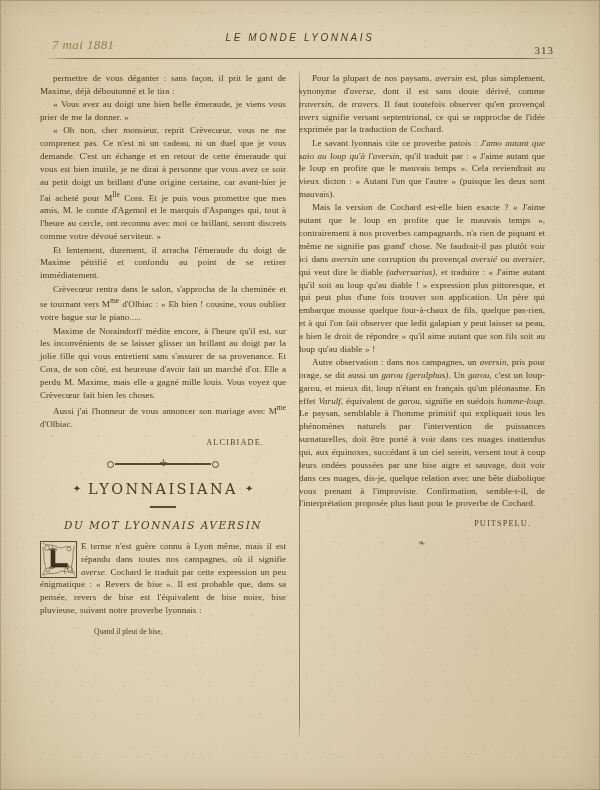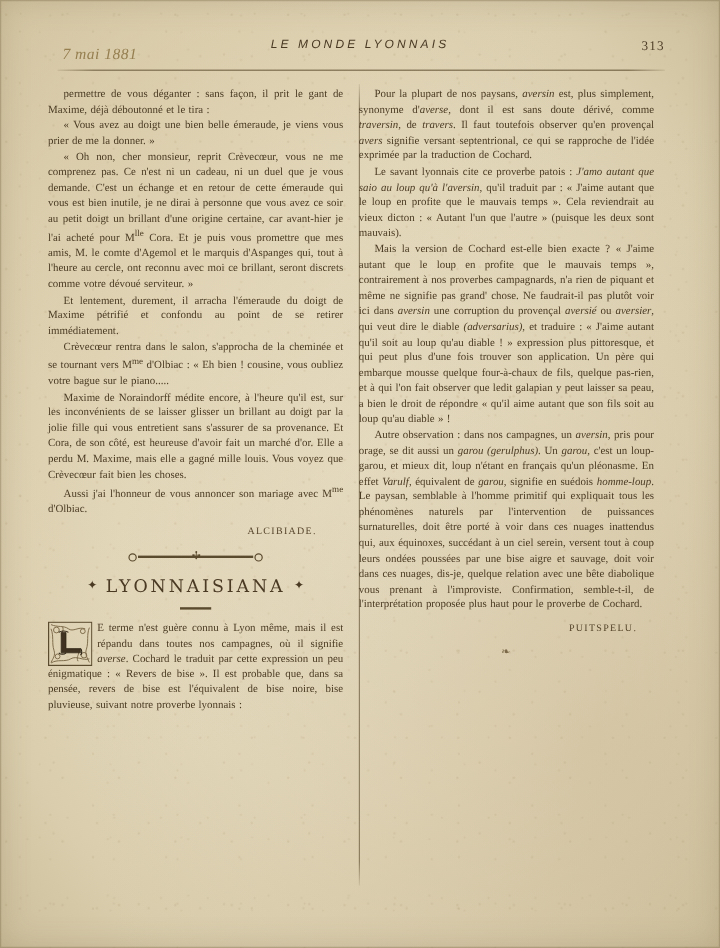--- a/index.html
+++ b/index.html
@@ -80,21 +80,21 @@
     font-family: Liberation Sans, sans-serif;
     font-style: italic;
     font-size: 10px;
     letter-spacing: 2.6px;
     color: #4a3a24;
     white-space: nowrap;
   }
   .mast-page {
     position: absolute;
     right: 6px;
-    top: 1px;
+    top: 12px;
     font-size: 11px;
     letter-spacing: 1px;
     color: #4f3f28;
   }
   .mast-rule {
     position: absolute;
     left: 8px;
     right: 6px;
     top: 26px;
     height: 1px;
@@ -298,20 +298,21 @@
         </div>
 
         <div class="section-title">
           <span class="star">✦</span>
           <span>LYONNAISIANA</span>
           <span class="star">✦</span>
         </div>
 
         <div class="small-rule"></div>
 
+        <div class="sub-title">DU MOT LYONNAIS AVERSIN</div>
 
         <div class="dropcap-wrap">
           <div class="dropcap">
             <svg width="37" height="37" viewBox="0 0 37 37" aria-hidden="true">
               <rect x="0.5" y="0.5" width="36" height="36" fill="none" stroke="#5a4a2e" stroke-width="1"></rect>
               <g fill="none" stroke="#6b5836" stroke-width="0.8" opacity="0.85">
                 <path d="M2.5 2.5 C8 5, 13 3, 17 6 C21 9, 25 4, 31 6"></path>
                 <path d="M2.5 34.5 C8 31, 14 34, 19 31 C24 28, 29 33, 34.5 31"></path>
                 <path d="M2.5 6 C5 12, 3 18, 5 24 C6.5 28, 4 31, 2.5 34"></path>
                 <path d="M34.5 5 C32 11, 34 17, 32 23 C30.5 27, 33 31, 34.5 34"></path>
@@ -327,20 +328,21 @@
                 <path d="M9 9 C10.5 7.5, 15.5 7.5, 17 9"></path>
                 <path d="M27 28 C28.5 26.8, 28.5 23.5, 27 22.3"></path>
                 <path d="M9 26 C10.5 27.5, 13.5 27.5, 15 26"></path>
               </g>
             </svg>
           </div>
           <p class="lead">E terme n'est guère connu à Lyon même, mais il est répandu dans toutes nos campagnes, où il signifie <i>averse</i>. Cochard le traduit par cette expression un peu énigmatique : « Revers de bise ». Il est probable que, dans sa pensée, revers de bise est l'équivalent de bise noire, bise pluvieuse, suivant notre proverbe lyonnais :</p>
         </div>
 
         <div class="verse">
+          <div>Quand il pleut de bise,</div>
         </div>
 
       </div>
 
       <div class="col col-right">
 
         <p class="body">Pour la plupart de nos paysans, <i>aversin</i> est, plus simplement, synonyme d'<i>averse</i>, dont il est sans doute dérivé, comme <i>traversin</i>, de <i>travers</i>. Il faut toutefois observer qu'en provençal <i>avers</i> signifie versant septentrional, ce qui se rapproche de l'idée exprimée par la traduction de Cochard.</p>
         <p class="body">Le savant lyonnais cite ce proverbe patois : <i>J'amo autant que saio au loup qu'à l'aversin</i>, qu'il traduit par : « J'aime autant que le loup en profite que le mauvais temps ». Cela reviendrait au vieux dicton : « Autant l'un que l'autre » (puisque les deux sont mauvais).</p>
         <p class="body">Mais la version de Cochard est-elle bien exacte ? « J'aime autant que le loup en profite que le mauvais temps », contrairement à nos proverbes campagnards, n'a rien de piquant et même ne signifie pas grand' chose. Ne faudrait-il pas plutôt voir ici dans <i>aversin</i> une corruption du provençal <i>aversié</i> ou <i>aversier</i>, qui veut dire le diable <i>(adversarius)</i>, et traduire : « J'aime autant qu'il soit au loup qu'au diable ! » expression plus pittoresque, et qui peut plus d'une fois trouver son application. Un père qui embarque mousse quelque four-à-chaux de fils, quelque pas-rien, et à qui l'on fait observer que ledit galapian y peut laisser sa peau, a bien le droit de répondre « qu'il aime autant que son fils soit au loup qu'au diable » !</p>
         <p class="body">Autre observation : dans nos campagnes, un <i>aversin</i>, pris pour orage, se dit aussi un <i>garou (gerulphus)</i>. Un <i>garou</i>, c'est un loup-garou, et mieux dit, loup n'étant en français qu'un pléonasme. En effet <i>Varulf</i>, équivalent de <i>garou</i>, signifie en suédois <i>homme-loup</i>. Le paysan, semblable à l'homme primitif qui expliquait tous les phénomènes naturels par l'intervention de puissances surnaturelles, doit être porté à voir dans ces nuages inattendus qui, aux équinoxes, succédant à un ciel serein, versent tout à coup leurs ondées poussées par une bise aigre et sauvage, doit voir dans ces nuages, dis-je, quelque relation avec une bête diabolique vous prenant à l'improviste. Confirmation, semble-t-il, de l'interprétation proposée plus haut pour le proverbe de Cochard.</p>

